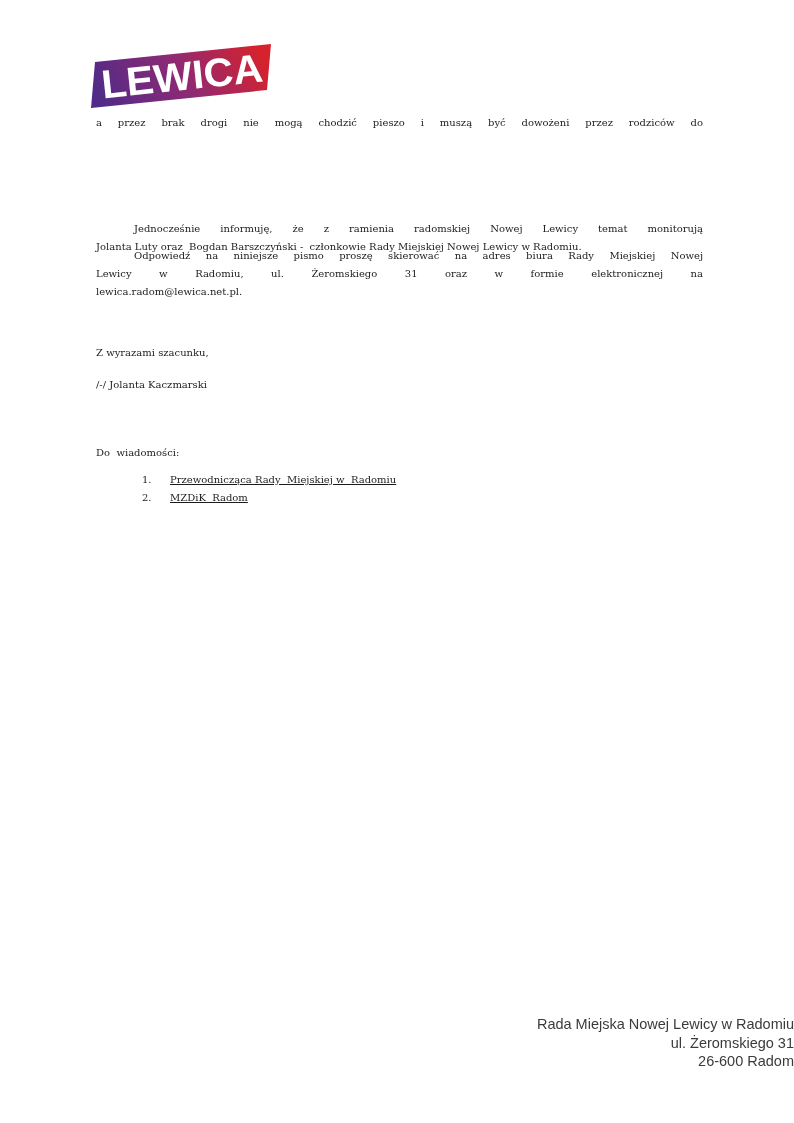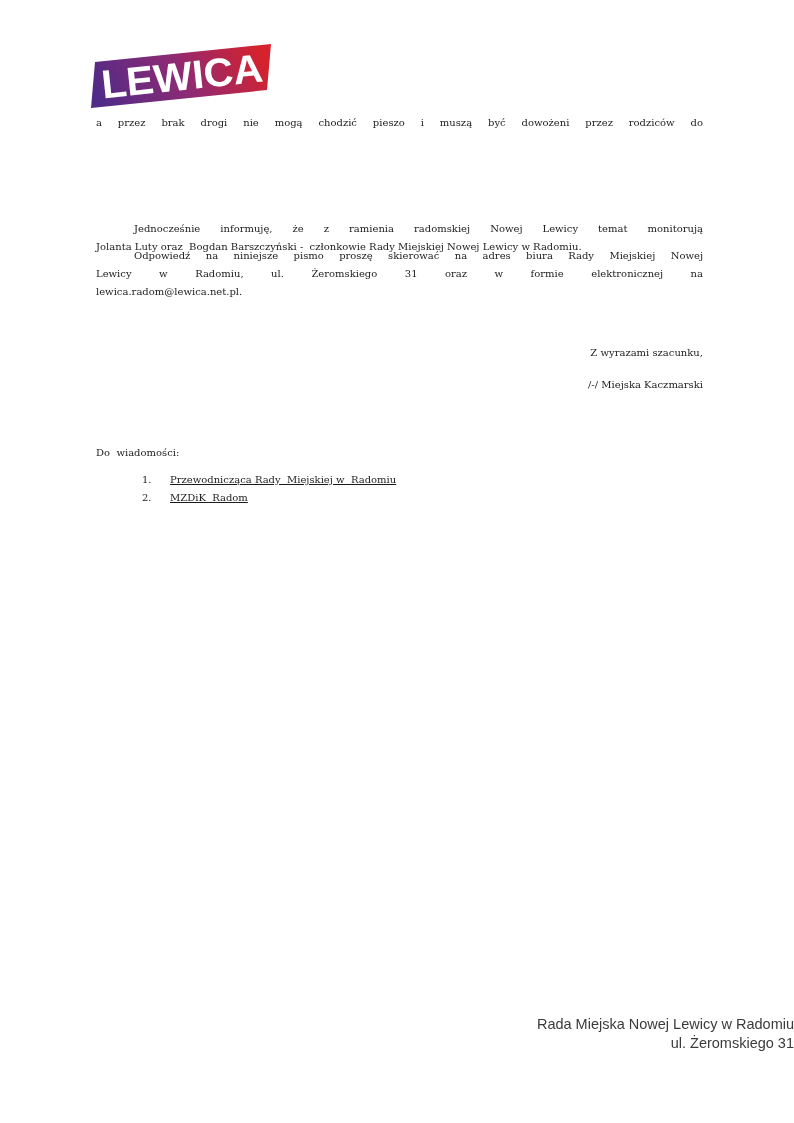--- a/index.html
+++ b/index.html
@@ -23,21 +23,21 @@
     left: 96px;
     width: 607px;
     font-size: 10px;
     line-height: 18px;
     color: #1c1c1c;
     font-feature-settings: "onum";
   }
   .jline { text-align: justify; text-align-last: justify; }
   .ind { text-indent: 38px; }
   .nline { white-space: nowrap; }
-  .right { text-align: right; }
+  .right { }
   #closing-signature { margin-top: 14px; }
   .cc-row { white-space: nowrap; text-decoration: underline; }
   .cc-num {
     display: inline-block;
     margin-left: 46px;
     width: 28px;
   }
   .footer {
     position: absolute;
     left: 0;
@@ -79,32 +79,33 @@
   </div>
 
   <div class="block" style="top:247px;">
     <div class="jline ind">Odpowiedź na niniejsze pismo proszę skierować na adres biura Rady Miejskiej Nowej</div>
     <div class="jline">Lewicy w Radomiu, ul. Żeromskiego 31 oraz w formie elektronicznej na</div>
     <div class="nline">lewica.radom@lewica.net.pl.</div>
   </div>
 
   <div class="block right" style="top:344px;">
     <div>Z wyrazami szacunku,</div>
-    <div id="closing-signature">/-/ Miejska Kaczmarski</div>
+    <div id="closing-signature">/-/ Jolanta Kaczmarski</div>
   </div>
 
   <div class="block" style="top:444px;">Do&nbsp; wiadomości:</div>
 
   <div class="block" style="top:471px;">
     <div class="cc-row">
       <span class="cc-num">1.</span><span>Przewodnicząca Rady&nbsp; Miejskiej w&nbsp; Radomiu</span>
     </div>
     <div class="cc-row">
       <span class="cc-num">2.</span><span>MZDiK&nbsp; Radom</span>
     </div>
   </div>
 
   <div class="footer">
     <div>Rada Miejska Nowej Lewicy w Radomiu</div>
     <div>ul. Żeromskiego 31</div>
+    <div>26-600 Radom</div>
   </div>
 
 </div>
 
 </body></html>

